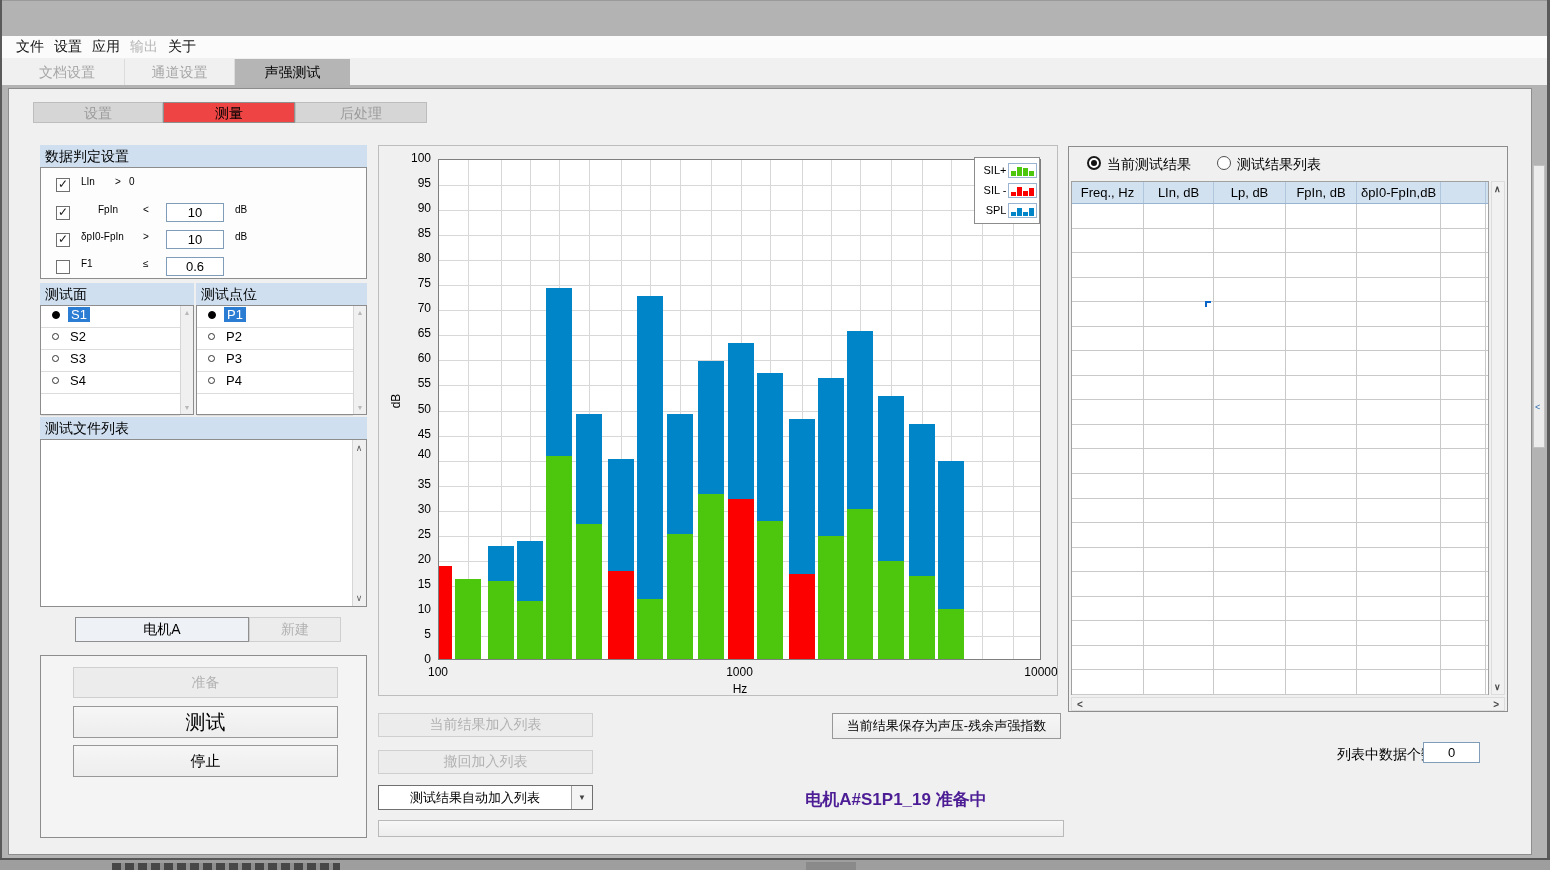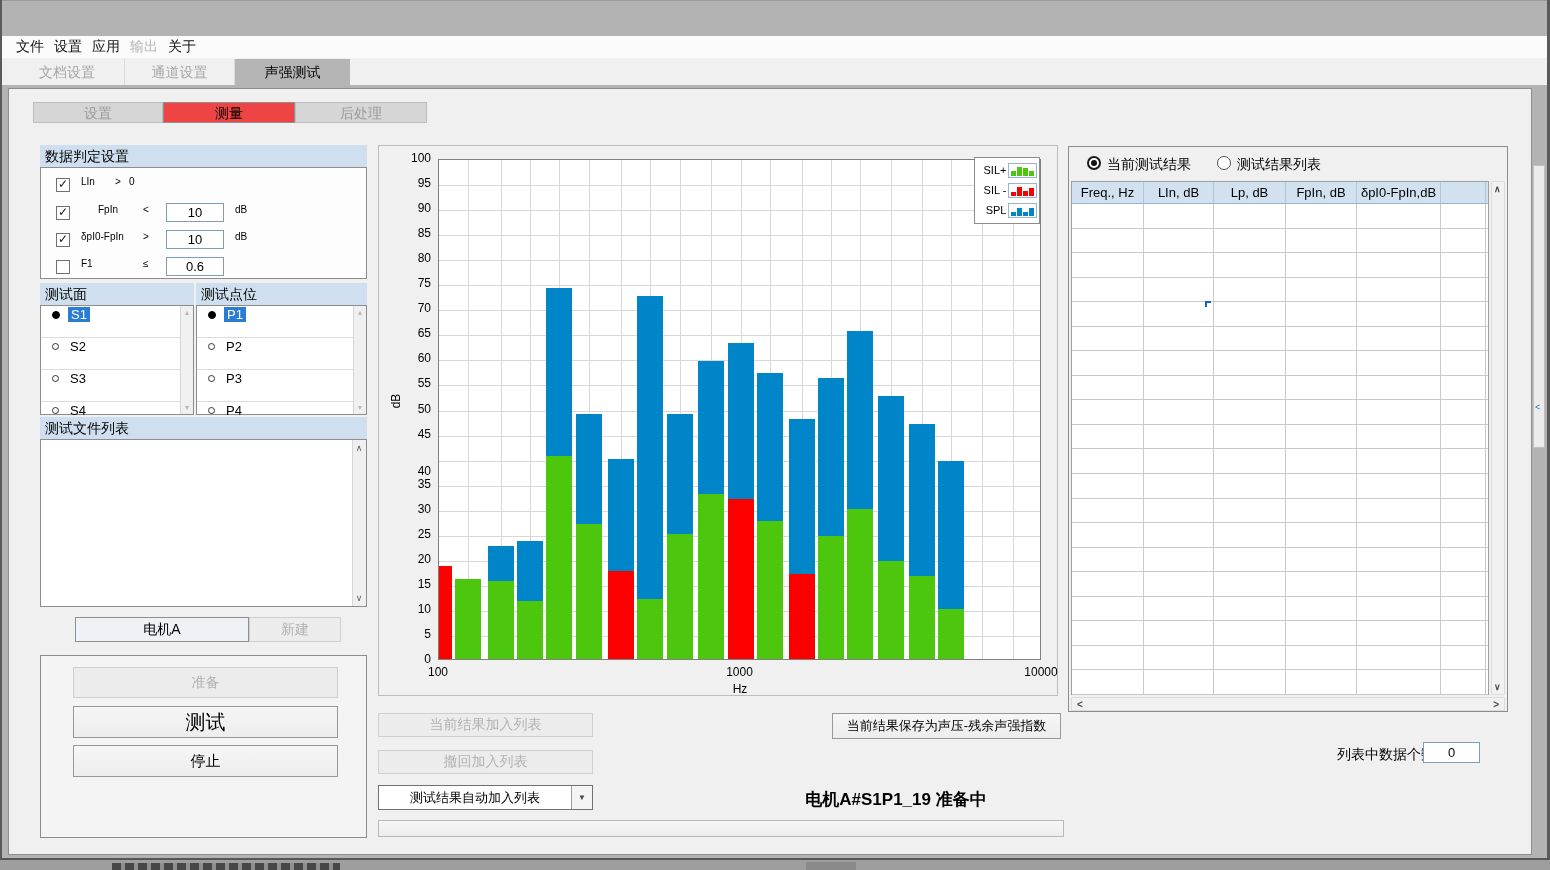--- a/index.html
+++ b/index.html
@@ -24,21 +24,21 @@
   .subtab { position:absolute; height:21px; line-height:20px; text-align:center; font-size:14px; }
   .subtab.inactive { background:#d6d6d6; color:#9b9b9b; border:1px solid #bdbdbd; }
   .subtab.active { background:#ef4444; color:#000; border:1px solid #8f8f8f; }
   .blue-header { position:absolute; background:#cfdfef; font-size:14px; color:#000; padding:3px 0 0 5px; height:22px; }
   .panel-box { position:absolute; background:#fdfdfd; border:1px solid #8d8d8d; }
   .checkbox { position:absolute; width:14px; height:14px; background:#fff; border:1px solid #707070; }
   .checkbox.checked::after { content:"✓"; position:absolute; left:1px; top:-2px; font-size:12px; color:#1a1a1a; }
   .crit-label { position:absolute; font-size:10px; color:#000; }
   .crit-input { position:absolute; width:58px; height:19px; border:1px solid #7f9db9; background:#fff; text-align:center; font-size:13px; line-height:17px; }
   .list-box { position:absolute; background:#fff; border:1px solid #8d8d8d; }
-  .list-row { position:relative; height:32px; border-bottom:1px solid #dcdcdc; }
+  .list-row { position:relative; height:22px; border-bottom:1px solid #dcdcdc; }
   .bullet { position:absolute; left:11px; top:5px; width:7px; height:7px; border-radius:50%; border:1px solid #333; background:#fff; }
   .bullet.sel { background:#000; border-color:#000; width:8px; height:8px; }
   .list-label { position:absolute; left:29px; top:1px; font-size:13px; color:#000; }
   .list-label.sel { background:#2b7cd3; color:#fff; padding:0 3px; left:27px; }
   .scrollcol { position:absolute; top:0; right:0; width:13px; height:100%; background:#f0f0f0; border-left:1px solid #d6d6d6; }
   .arr { position:absolute; left:0; width:12px; text-align:center; font-size:7px; color:#b8b8b8; }
   .btn { position:absolute; display:flex; align-items:center; justify-content:center; font-size:14px;
          background:linear-gradient(#f6f6f6,#ededed); border:1px solid #989898; color:#000; }
   .btn.disabled { background:#ececec; border-color:#cfcfcf; color:#b2b2b2; }
   .chart-panel { position:absolute; left:378px; top:145px; width:680px; height:551px; background:#f0f0f0; border:1px solid #bdbdbd; }
@@ -295,21 +295,21 @@
         </div>
       </div>
   <div class="ytick" style="left: 12px; top: 506px;">0</div>
       <div class="ytick" style="left: 12px; top: 480.95px;">5</div>
       <div class="ytick" style="left: 12px; top: 455.9px;">10</div>
       <div class="ytick" style="left: 12px; top: 430.85px;">15</div>
       <div class="ytick" style="left: 12px; top: 405.8px;">20</div>
       <div class="ytick" style="left: 12px; top: 380.75px;">25</div>
       <div class="ytick" style="left: 12px; top: 355.7px;">30</div>
       <div class="ytick" style="left: 12px; top: 330.65px;">35</div>
-      <div class="ytick" style="left: 12px; top: 318px; text-align: right;">40</div>
+      <div class="ytick" style="left: 12px; top: 301px; text-align: right;">40</div>
       <div class="ytick" style="left: 12px; top: 280.55px;">45</div>
       <div class="ytick" style="left: 12px; top: 255.5px;">50</div>
       <div class="ytick" style="left: 12px; top: 230.45px;">55</div>
       <div class="ytick" style="left: 12px; top: 205.4px;">60</div>
       <div class="ytick" style="left: 12px; top: 180.35px;">65</div>
       <div class="ytick" style="left: 12px; top: 155.3px;">70</div>
       <div class="ytick" style="left: 12px; top: 130.25px;">75</div>
       <div class="ytick" style="left: 12px; top: 105.2px;">80</div>
       <div class="ytick" style="left: 12px; top: 80.15px;">85</div>
       <div class="ytick" style="left: 12px; top: 55.1px;">90</div>
@@ -320,21 +320,21 @@
       <div class="xtick" style="left: 638px; top: 519px; width: 48px;">10000</div>
     </div>
 
   <div class="btn disabled" style="left:378px; top:713px; width:215px; height:24px;">当前结果加入列表</div>
   <div class="btn disabled" style="left:378px; top:750px; width:215px; height:24px;">撤回加入列表</div>
   <div class="combo" style="left:378px; top:785px; width:215px; height:25px;">
     <div class="combo-text">测试结果自动加入列表</div>
     <div class="combo-arrow">▼</div>
   </div>
   <div class="btn" style="left:832px; top:713px; width:229px; height:26px; font-size:13px;">当前结果保存为声压-残余声强指数</div>
-  <div class="status-text" id="statusText" style="left: 700px; top: 788px; width: 392px; color: #000000;">电机A#S1P1_19  准备中</div>
+  <div class="status-text" id="statusText" style="left: 700px; top: 788px; width: 392px; color: #4c1d95;">电机A#S1P1_19  准备中</div>
   <div class="progress"></div>
 
   <div class="right-panel">
     <div class="radio sel" style="left:18px; top:9px;"></div>
     <div class="radio-label" style="left:38px; top:9px;">当前测试结果</div>
     <div class="radio" style="left:148px; top:9px;"></div>
     <div class="radio-label" style="left:168px; top:9px;">测试结果列表</div>
     <div class="rtable" id="resultsTable">
         <div class="thead">
           <div class="th" style="width: 72px;">Freq., Hz</div>

